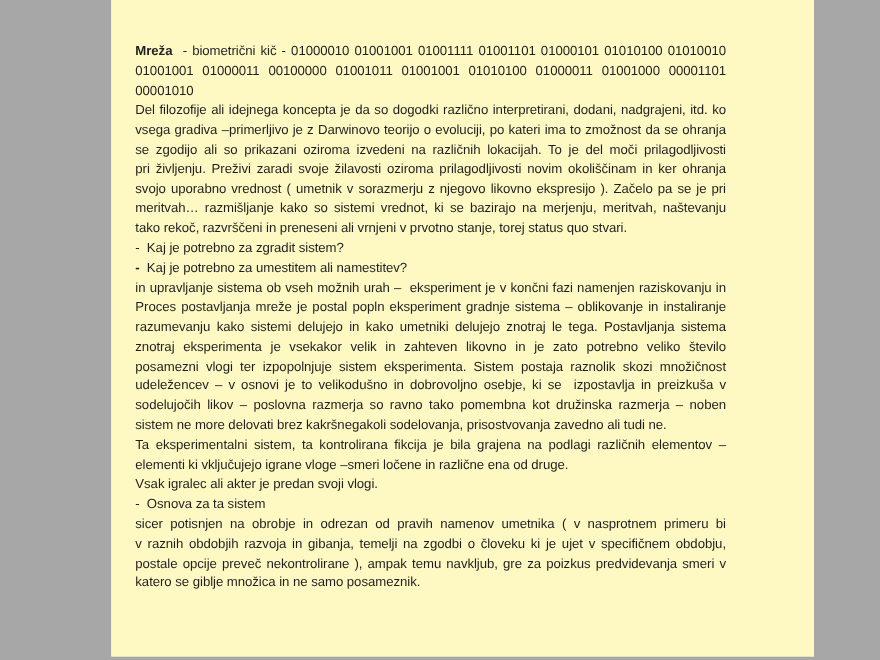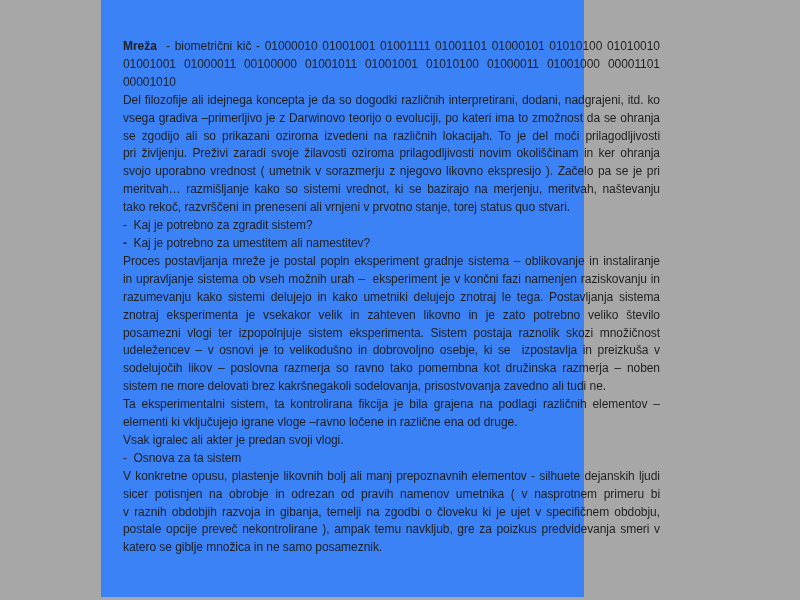--- a/index.html
+++ b/index.html
@@ -11,23 +11,23 @@
     height: 600px;
     position: relative;
     overflow: hidden;
     background: #a7a7a7;
     font-family: "Liberation Sans", sans-serif;
   }
   .paper {
     position: absolute;
     left: 101px;
     top: 0;
-    width: 483px;
+    width: 639px;
     height: 597px;
-    background: #3b82f6;
+    background: #fef9c3;
   }
   .textblock {
     position: absolute;
     left: 22px;
     top: 38px;
     width: 537px;
     font-size: 12px;
     line-height: 17.9px;
     color: #1f1f1f;
     letter-spacing: -0.05px;
@@ -49,41 +49,40 @@
 </style>
 </head>
 <body>
 
 <div style="position:absolute;inset:0;">
   <div class="paper">
     <div class="textblock" id="lines-container">
         <div class="line"><span class="b">Mreža</span><span class="">&nbsp; - biometrični kič - 01000010 01001001 01001111 01001101 01000101 01010100 01010010</span></div>
         <div class="line"><span class="">01001001 01000011 00100000 01001011 01001001 01010100 01000011 01001000 00001101</span></div>
         <div class="line left"><span class="">00001010</span></div>
-        <div class="line"><span class="">Del filozofije ali idejnega koncepta je da so dogodki različnih interpretirani, dodani, nadgrajeni, itd. ko</span></div>
+        <div class="line"><span class="">Del filozofije ali idejnega koncepta je da so dogodki različno interpretirani, dodani, nadgrajeni, itd. ko</span></div>
         <div class="line"><span class="">vsega gradiva –primerljivo je z Darwinovo teorijo o evoluciji, po kateri ima to zmožnost da se ohranja</span></div>
         <div class="line"><span class="">se zgodijo ali so prikazani oziroma izvedeni na različnih lokacijah. To je del moči prilagodljivosti</span></div>
         <div class="line"><span class="">pri življenju. Preživi zaradi svoje žilavosti oziroma prilagodljivosti novim okoliščinam in ker ohranja</span></div>
         <div class="line"><span class="">svojo uporabno vrednost ( umetnik v sorazmerju z njegovo likovno ekspresijo ). Začelo pa se je pri</span></div>
         <div class="line"><span class="">meritvah… razmišljanje kako so sistemi vrednot, ki se bazirajo na merjenju, meritvah, naštevanju</span></div>
         <div class="line left"><span class="">tako rekoč, razvrščeni in preneseni ali vrnjeni v prvotno stanje, torej status quo stvari.</span></div>
         <div class="line left"><span class="">-&nbsp; Kaj je potrebno za zgradit sistem?</span></div>
         <div class="line left"><span class="b">-</span><span class="">&nbsp; Kaj je potrebno za umestitem ali namestitev?</span></div>
+        <div class="line"><span class="">in upravljanje sistema ob vseh možnih urah –&nbsp; eksperiment je v končni fazi namenjen raziskovanju in</span></div>
         <div class="line"><span class="">Proces postavljanja mreže je postal popln eksperiment gradnje sistema – oblikovanje in instaliranje</span></div>
-        <div class="line"><span class="">in upravljanje sistema ob vseh možnih urah –&nbsp; eksperiment je v končni fazi namenjen raziskovanju in</span></div>
         <div class="line"><span class="">razumevanju kako sistemi delujejo in kako umetniki delujejo znotraj le tega. Postavljanja sistema</span></div>
         <div class="line"><span class="">znotraj eksperimenta je vsekakor velik in zahteven likovno in je zato potrebno veliko število</span></div>
         <div class="line"><span class="">posamezni vlogi ter izpopolnjuje sistem eksperimenta. Sistem postaja raznolik skozi množičnost</span></div>
         <div class="line"><span class="">udeležencev – v osnovi je to velikodušno in dobrovoljno osebje, ki se&nbsp; izpostavlja in preizkuša v</span></div>
         <div class="line"><span class="">sodelujočih likov – poslovna razmerja so ravno tako pomembna kot družinska razmerja – noben</span></div>
         <div class="line left"><span class="">sistem ne more delovati brez kakršnegakoli sodelovanja, prisostvovanja zavedno ali tudi ne.</span></div>
         <div class="line"><span class="">Ta eksperimentalni sistem, ta kontrolirana fikcija je bila grajena na podlagi različnih elementov –</span></div>
-        <div class="line left"><span class="">elementi ki vključujejo igrane vloge –ravno ločene in različne ena od druge.</span></div>
+        <div class="line left"><span class="">elementi ki vključujejo igrane vloge –smeri ločene in različne ena od druge.</span></div>
         <div class="line left"><span class="">Vsak igralec ali akter je predan svoji vlogi.</span></div>
         <div class="line left"><span class="">-&nbsp; Osnova za ta sistem</span></div>
-        <div class="line"><span class="">V konkretne opusu, plastenje likovnih bolj ali manj prepoznavnih elementov - silhuete dejanskih ljudi</span></div>
         <div class="line"><span class="">sicer potisnjen na obrobje in odrezan od pravih namenov umetnika ( v nasprotnem primeru bi</span></div>
         <div class="line"><span class="">v raznih obdobjih razvoja in gibanja, temelji na zgodbi o človeku ki je ujet v specifičnem obdobju,</span></div>
         <div class="line"><span class="">postale opcije preveč nekontrolirane ), ampak temu navkljub, gre za poizkus predvidevanja smeri v</span></div>
         <div class="line left"><span class="">katero se giblje množica in ne samo posameznik.</span></div>
       </div>
   </div>
 </div>
 
 </body></html>

